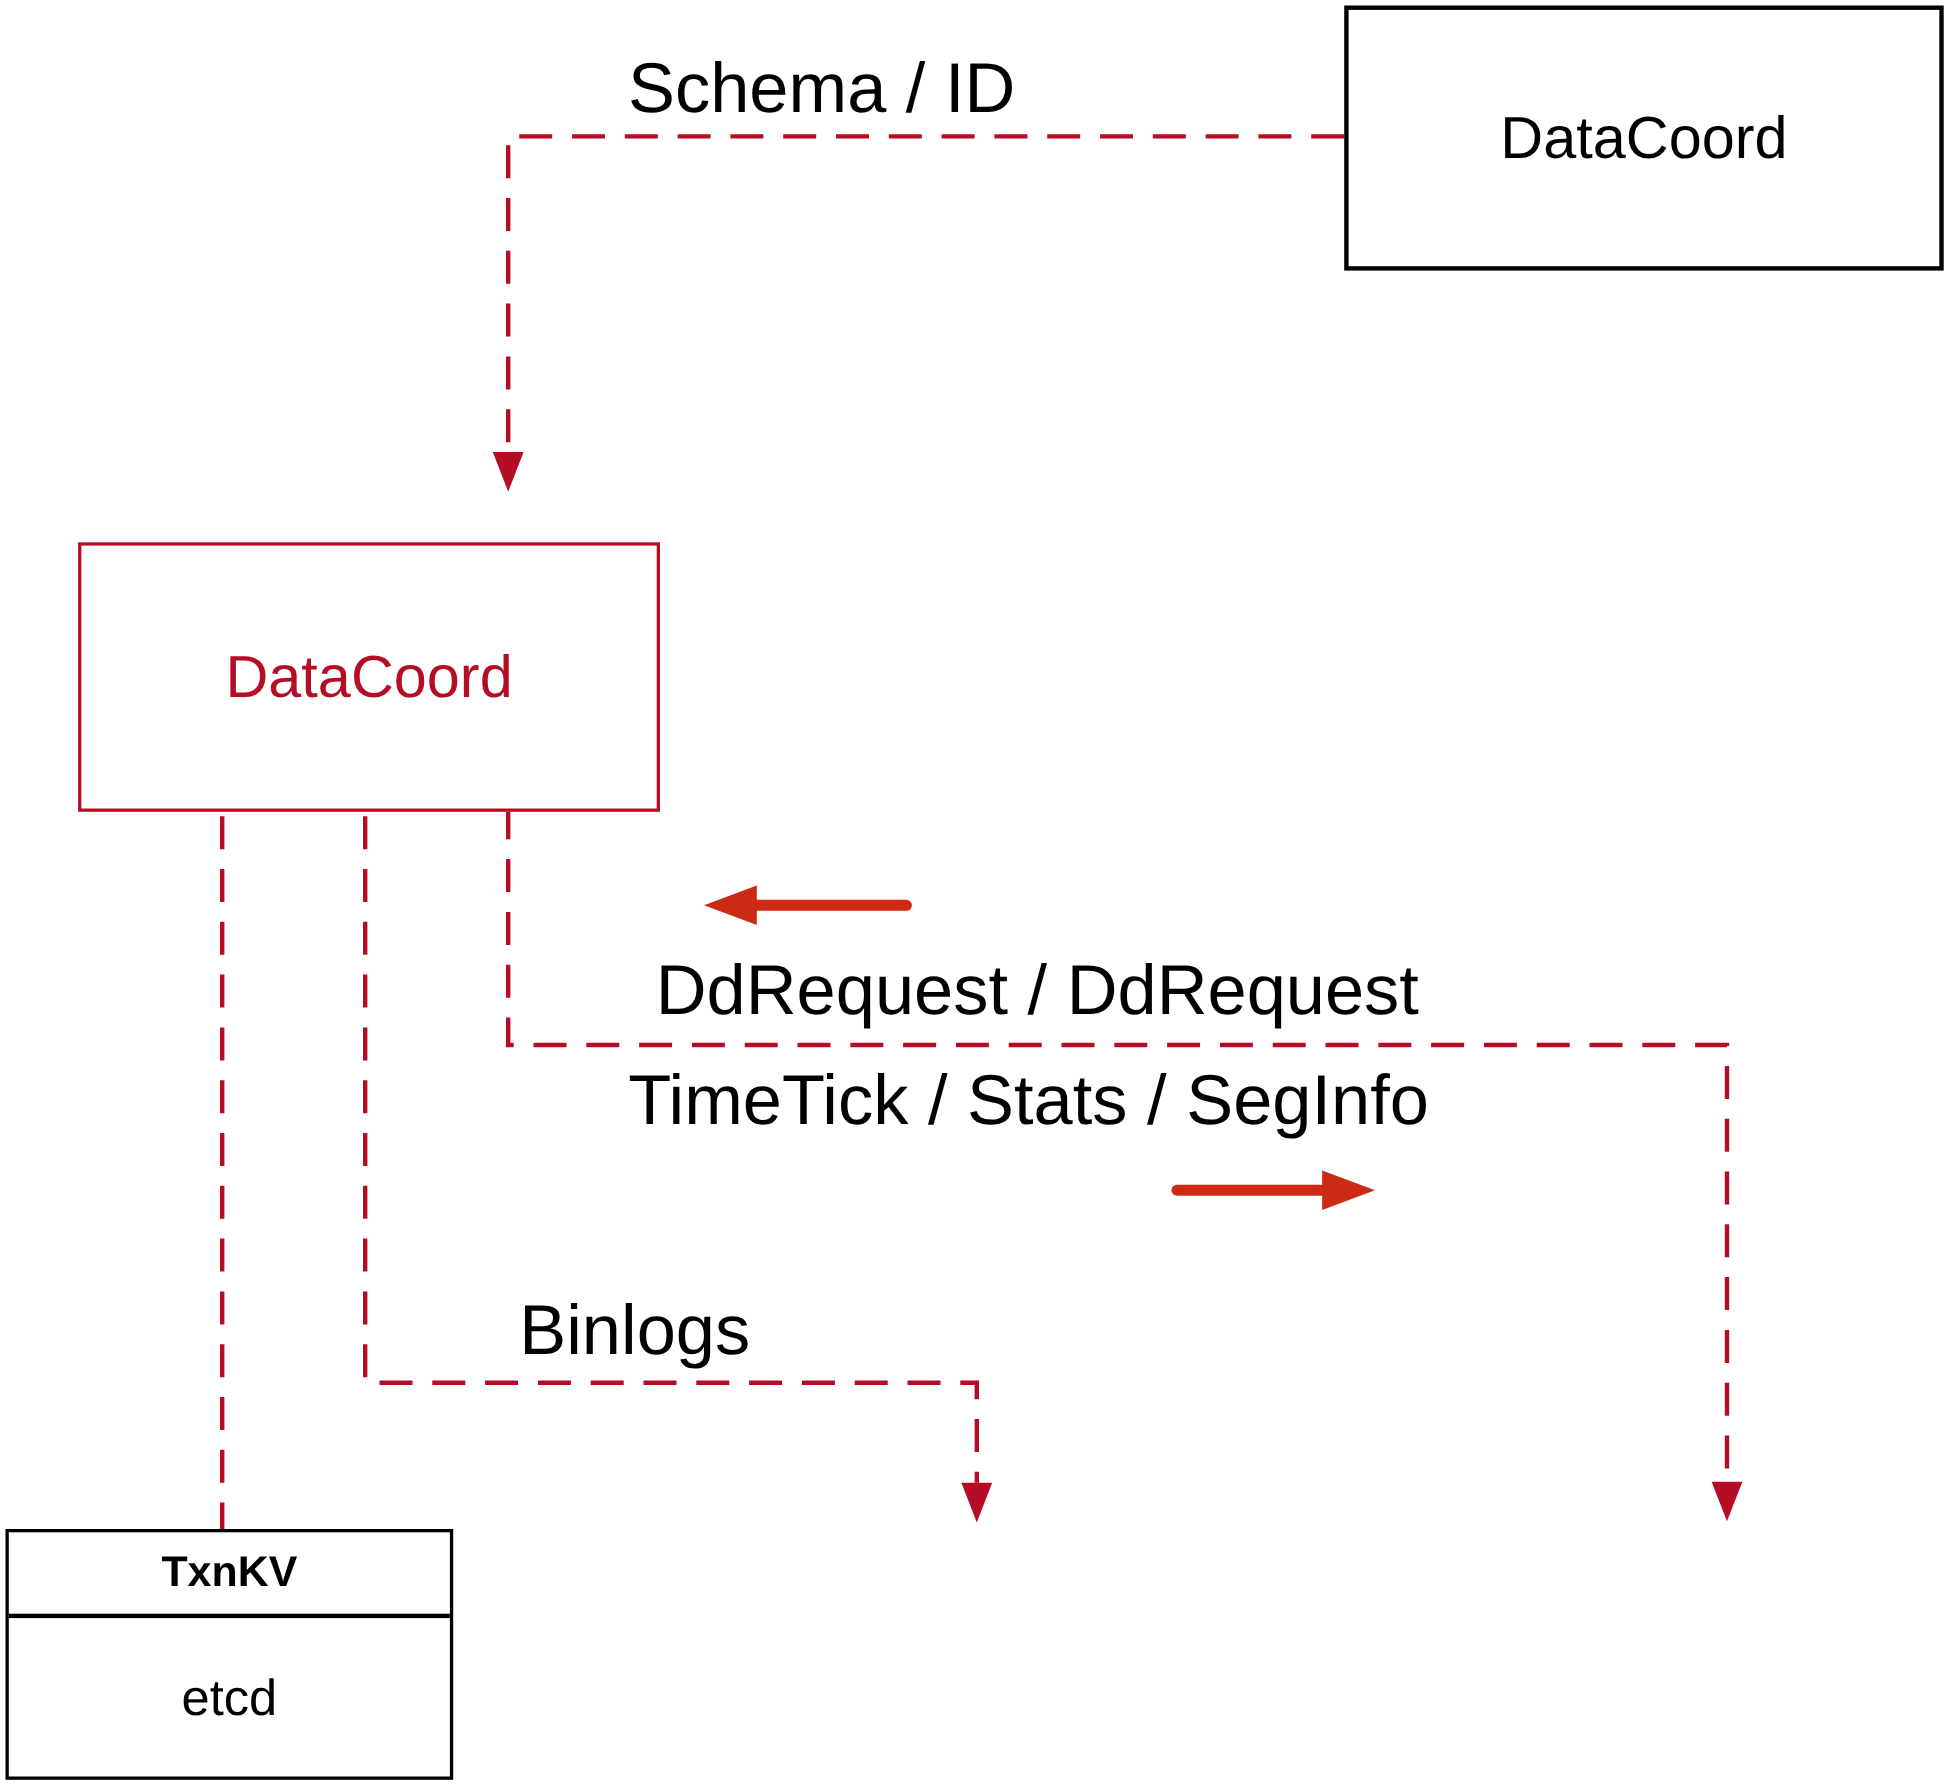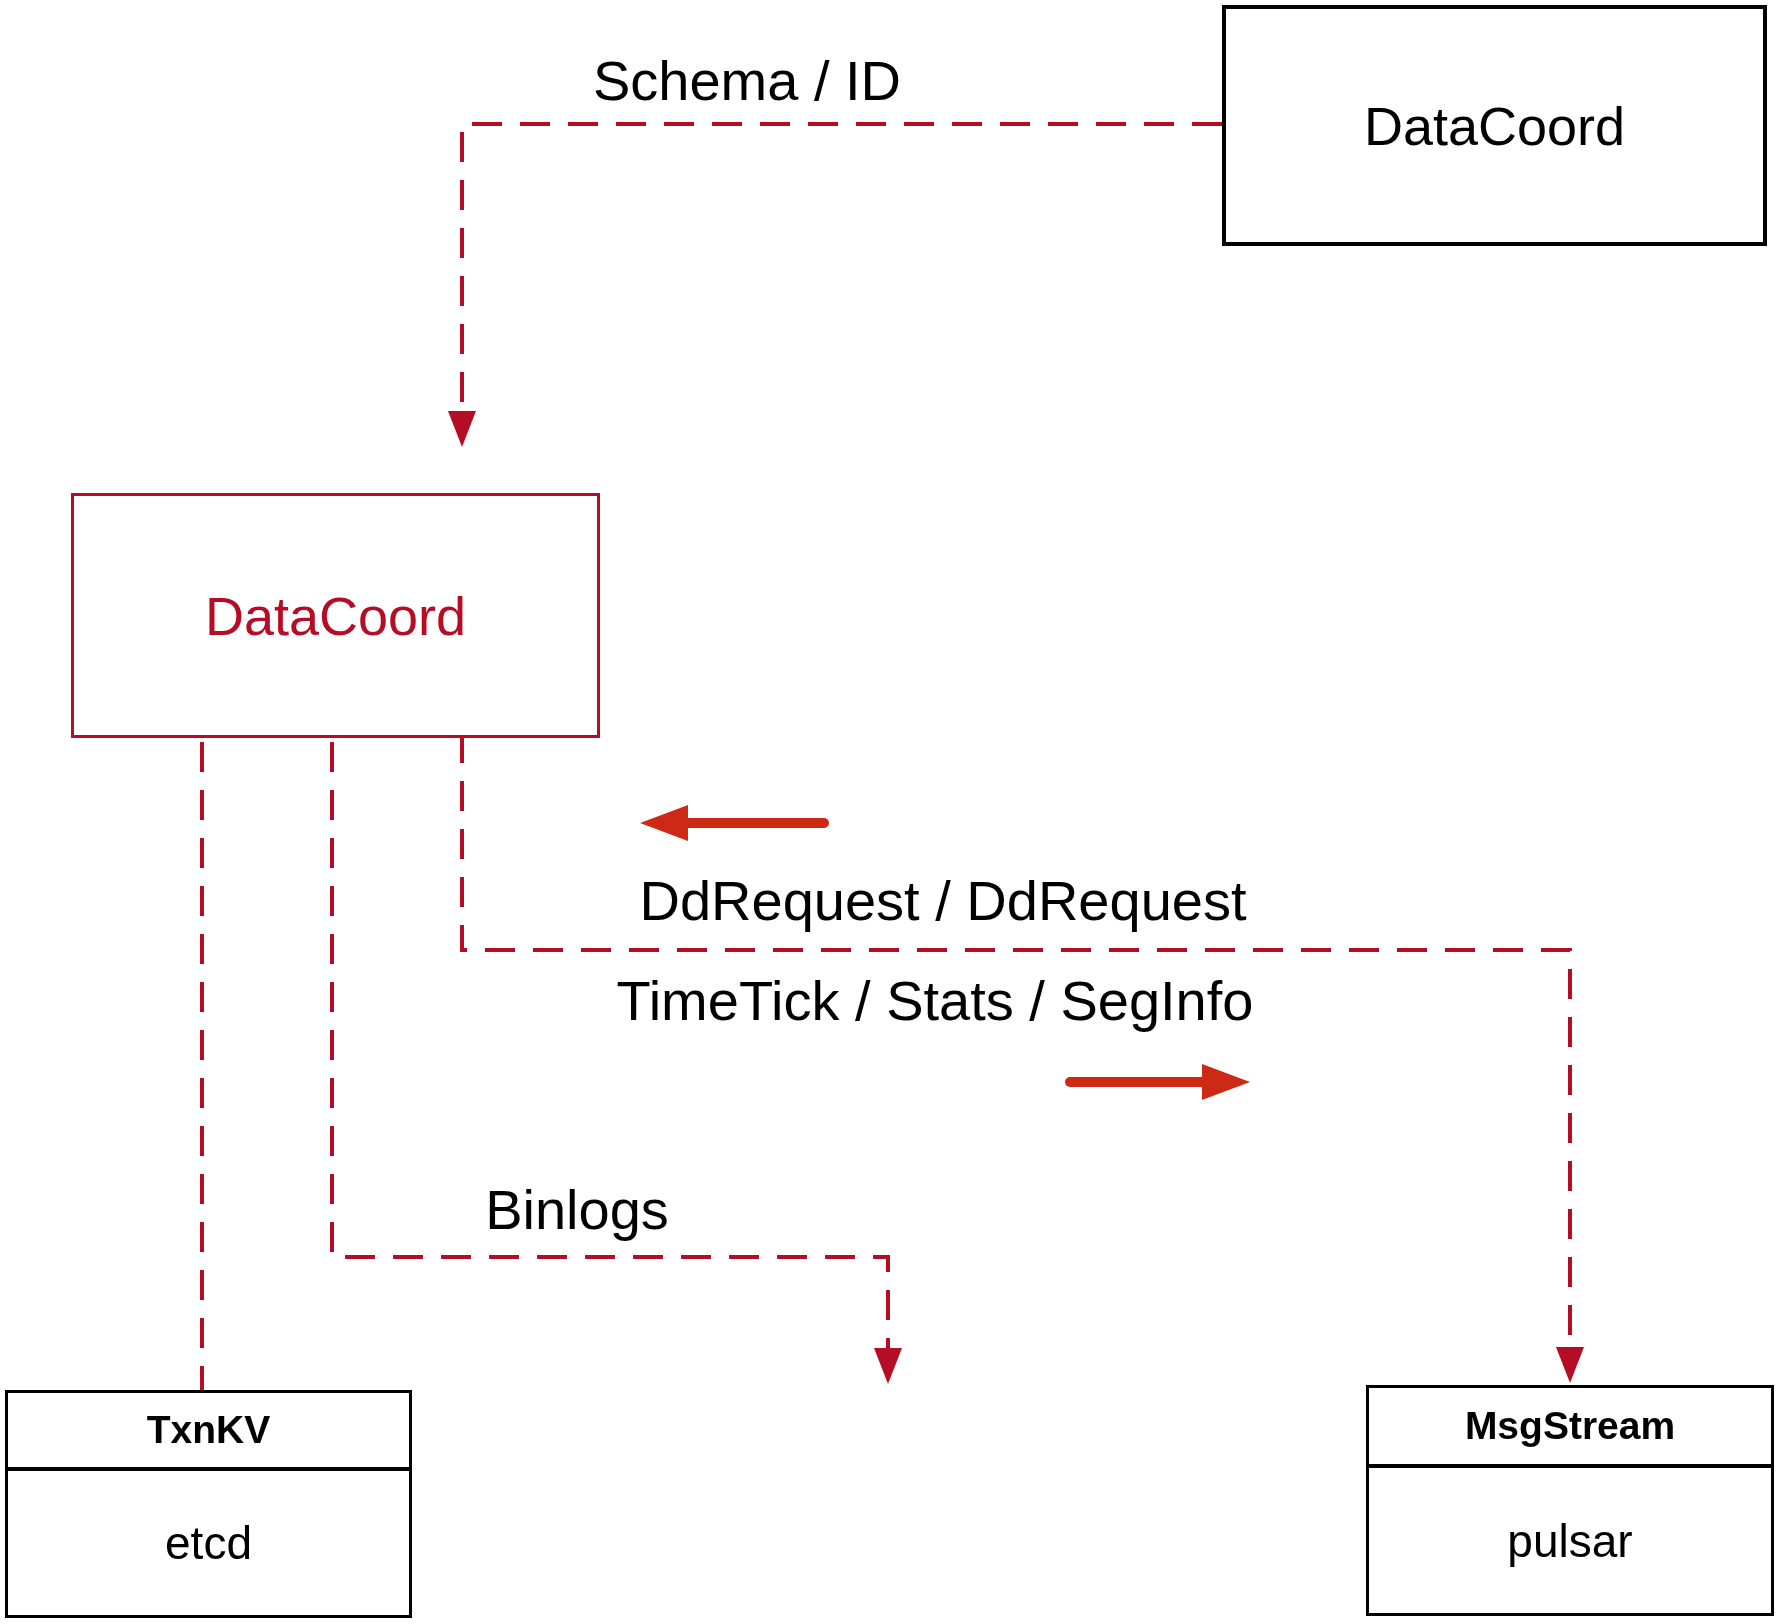--- a/index.html
+++ b/index.html
@@ -77,21 +77,21 @@
     justify-content: center;
     font-size: 46px;
     color: var(--ink);
     line-height: 64px;
     text-align: center;
   }
   .edge-label {
     position: absolute;
     transform: translate(-50%, -50%);
     white-space: nowrap;
-    font-size: 56px;
+    font-size: 64px;
     color: var(--ink);
   }
 </style>
 </head>
 <body>
 
 <div class="canvas">
 
   <svg class="connectors" viewBox="0 0 1781 1624" xmlns="http://www.w3.org/2000/svg">
 
@@ -124,27 +124,19 @@
   <div class="table-node" style="left:5px; top:1390px; width:407px; height:228px;">
     <div class="hdr" style="height:78px;">
       <span>TxnKV</span>
     </div>
     <div class="body">
       <span>etcd</span>
     </div>
   </div>
 
 
-  <div class="table-node" style="left:1366px; top:1385px; width:408px; height:231px;">
-    <div class="hdr" style="height:80px;">
-      <span>MsgStream</span>
-    </div>
-    <div class="body">
-      <span>pulsar</span>
-    </div>
-  </div>
 
   <div class="edge-label" style="left:747px; top:80px;">Schema / ID</div>
   <div class="edge-label" style="left:943px; top:900px;">DdRequest / DdRequest</div>
   <div class="edge-label" style="left:935px; top:1000px;">TimeTick / Stats / SegInfo</div>
   <div class="edge-label" style="left:577px; top:1209px;">Binlogs</div>
 
 </div>
 
 </body></html>

